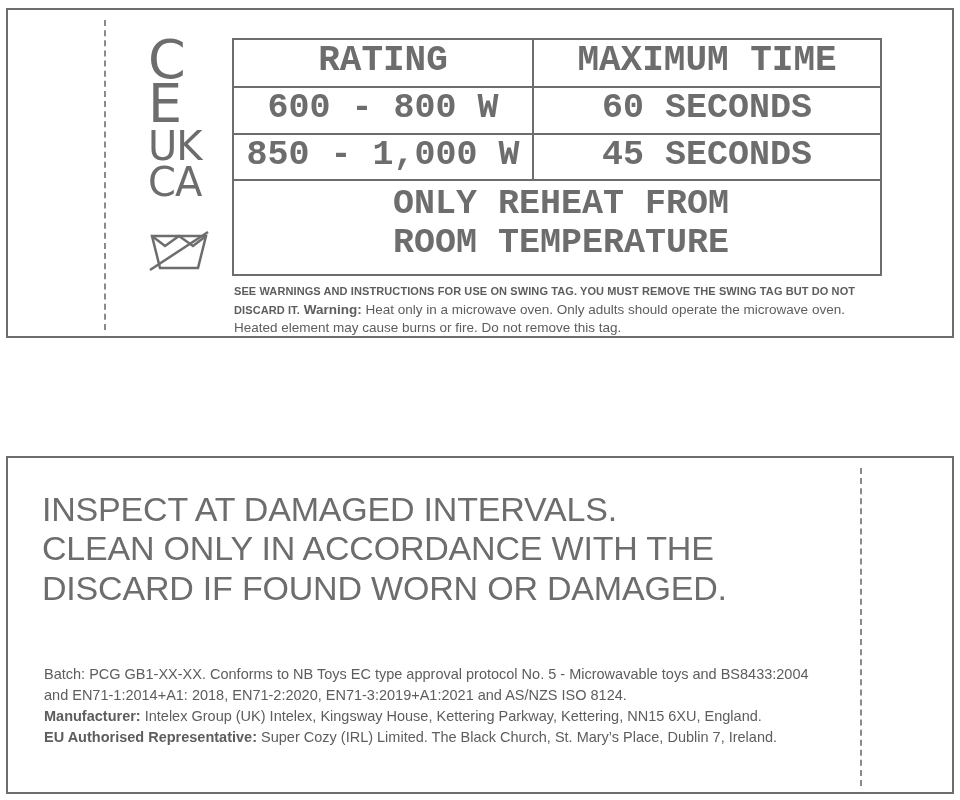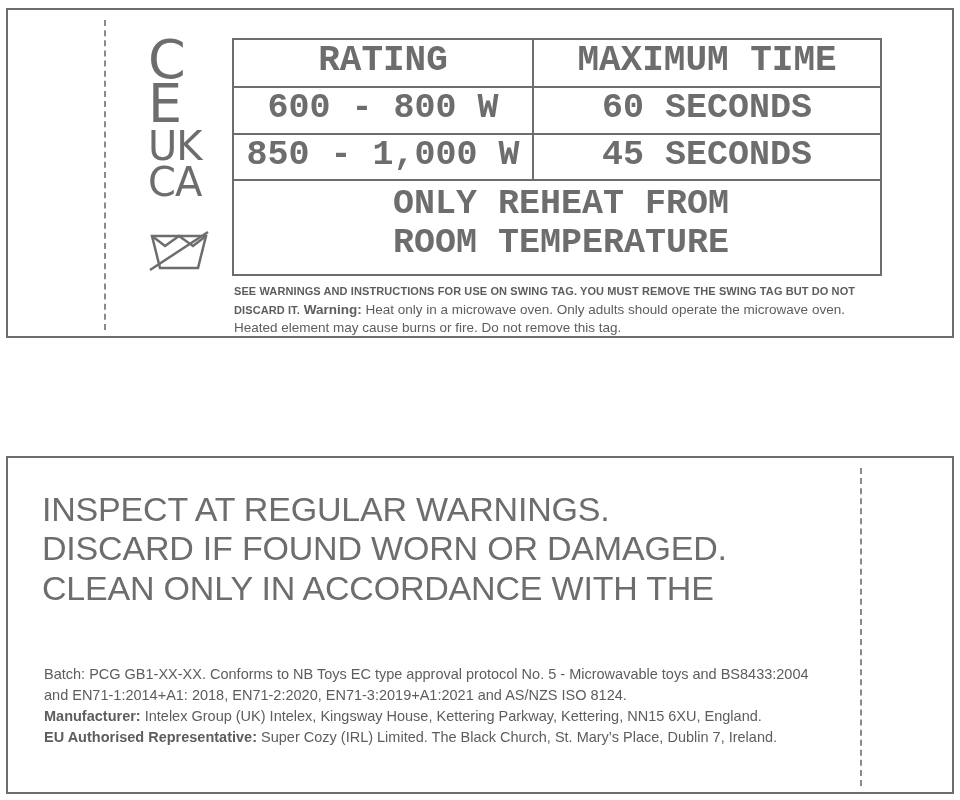--- a/index.html
+++ b/index.html
@@ -224,23 +224,23 @@
     <span class="wlabel">Warning:</span><span> Heat only in a microwave oven. Only adults should operate the microwave oven. Heated element may cause burns or fire. Do not remove this tag.</span>
   </div>
 
 </div>
 
 <div class="panel" id="panel-bottom">
 
   <div class="dashed-v" id="bottom-dashed"></div>
 
   <div class="headline">
-    <div>INSPECT AT REGULAR WARNINGS.</div>
+    <div>INSPECT AT DAMAGED INTERVALS.</div>
+    <div>CLEAN ONLY IN ACCORDANCE WITH THE</div>
     <div>DISCARD IF FOUND WORN OR DAMAGED.</div>
-    <div>CLEAN ONLY IN ACCORDANCE WITH THE</div>
   </div>
 
   <div class="legal">
     <p>Batch: PCG GB1-XX-XX. Conforms to NB Toys EC type approval protocol No. 5 - Microwavable toys and BS8433:2004 and EN71-1:2014+A1: 2018, EN71-2:2020, EN71-3:2019+A1:2021 and AS/NZS ISO 8124.</p>
     <p>
       <span class="b">Manufacturer:</span><span> Intelex Group (UK) Intelex, Kingsway House, Kettering Parkway, Kettering, NN15 6XU, England.</span>
     </p>
     <p>
       <span class="b">EU Authorised Representative:</span><span> Super Cozy (IRL) Limited. The Black Church, St. Mary’s Place, Dublin 7, Ireland.</span>
     </p>

